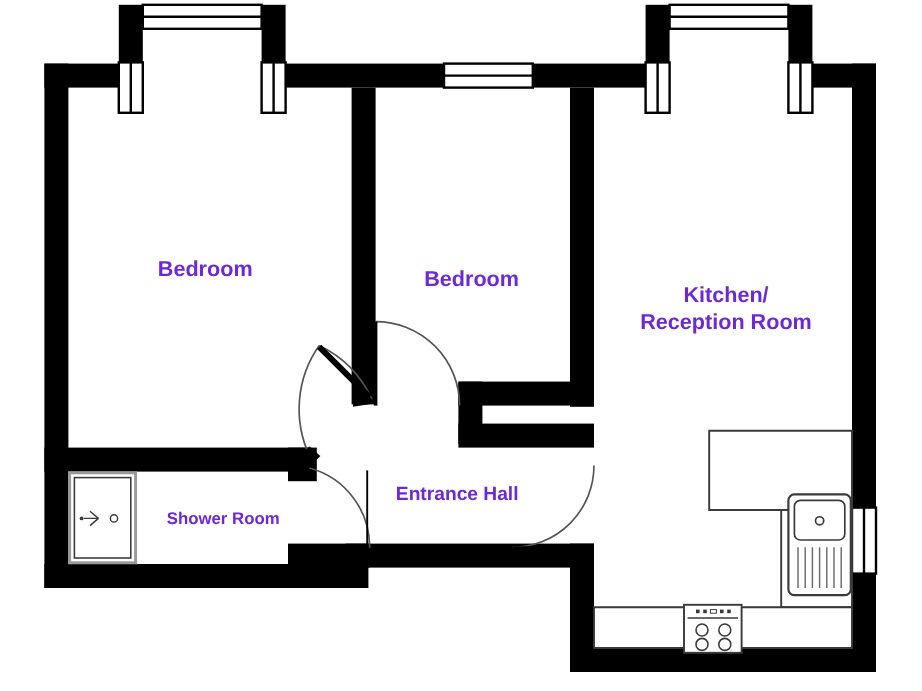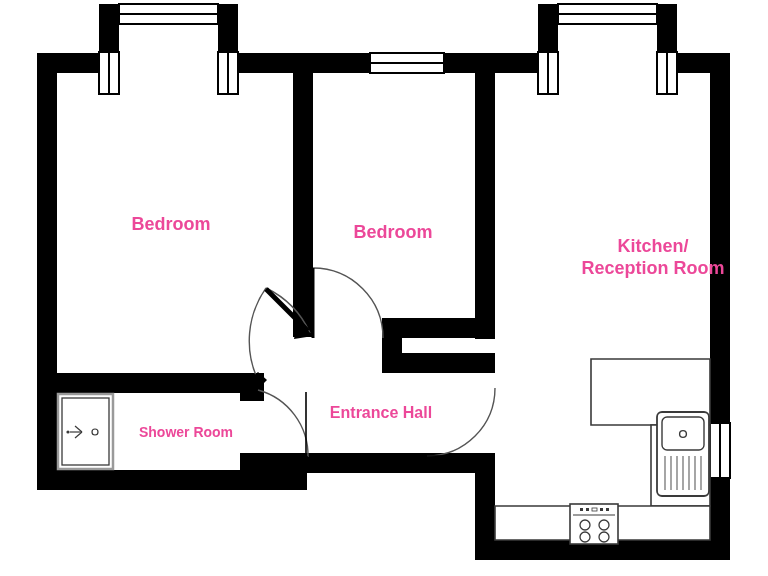--- a/index.html
+++ b/index.html
@@ -17,21 +17,21 @@
   }
   #floorplan-svg {
     position: absolute;
     left: 0;
     top: 0;
   }
   .room-label {
     position: absolute;
     font-family: "Liberation Sans", sans-serif;
     font-weight: bold;
-    color: #ec4899;
+    color: #6d28d9;
     text-align: center;
     white-space: pre;
     line-height: 1.22;
     user-select: none;
   }
 </style>
 </head>
 <body>
 
 <div id="plan-root">
@@ -214,20 +214,20 @@
         <circle cx="604" cy="537" r="5"></circle>
       </g>
     </g>
 
   </svg>
 
   <div class="room-label" style="left:0; top:214px; width:342px; font-size:18px;">Bedroom</div>
 
   <div class="room-label" style="left:293px; top:222px; width:200px; font-size:18px;">Bedroom</div>
 
-  <div class="room-label" style="left:495px; top:236px; width:220px; font-size:18px;margin-left:48px;">Kitchen/
+  <div class="room-label" style="left:495px; top:236px; width:220px; font-size:18px;">Kitchen/
 Reception Room</div>
 
   <div class="room-label" style="left:76px; top:424px; width:220px; font-size:14px;">Shower Room</div>
 
   <div class="room-label" style="left:271px; top:403px; width:220px; font-size:16px;">Entrance Hall</div>
 
 </div>
 
 </body></html>

